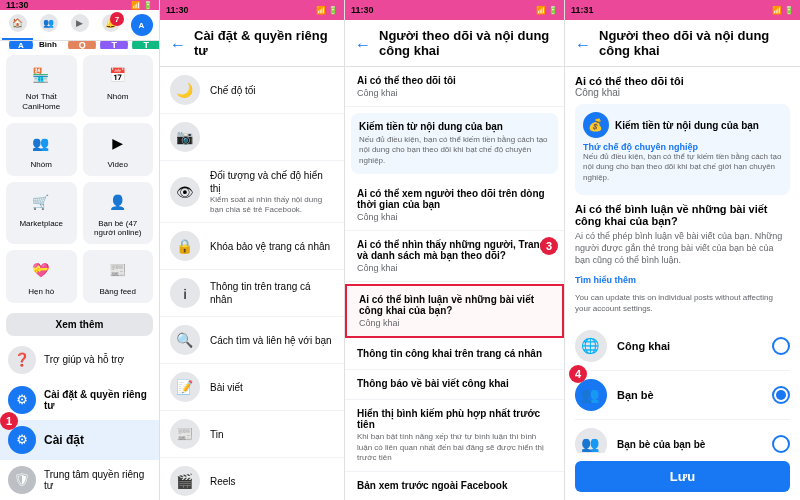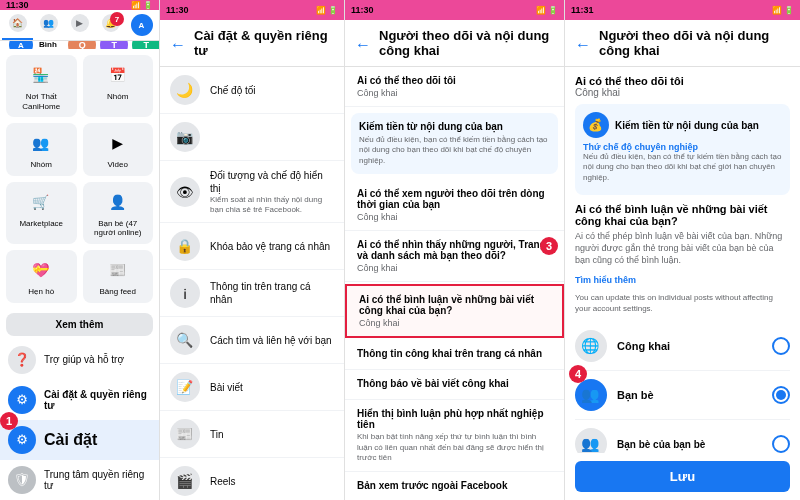--- a/index.html
+++ b/index.html
@@ -467,21 +467,21 @@
 
   <div class="menu-list-item" style="position:relative;">
     <div class="menu-list-icon blue">⚙</div>
     <div>
       <span style="font-size:10px;font-weight:600;">Cài đặt &amp; quyền riêng tư</span>
     </div>
   </div>
 
   <div class="menu-list-item" style="background:#e7f0fd;position:relative;">
     <div class="menu-list-icon blue">⚙</div>
-    <span style="font-size:16px;font-weight:700;">Cài đặt</span>
+    <span style="font-size:12px;font-weight:700;">Cài đặt</span>
     <span style="position:absolute;left:0;top:-8px;background:#e41e3f;color:white;border-radius:50%;width:18px;height:18px;display:flex;align-items:center;justify-content:center;font-size:11px;font-weight:bold;">1</span>
   </div>
 
   <div class="menu-list-item">
     <div class="menu-list-icon gray">🛡</div>
     <span style="font-size:10px;">Trung tâm quyền riêng tư</span>
   </div>
 
   <div class="menu-list-item" style="font-size:9px;color:#65676b;padding:4px 8px;">
     
@@ -598,21 +598,21 @@
 
     <div class="follower-item">
       <div class="follower-item-title">Thông tin công khai trên trang cá nhân</div>
     </div>
 
     <div class="follower-item">
       <div class="follower-item-title">Thông báo về bài viết công khai</div>
     </div>
 
     <div class="follower-item">
-      <div class="follower-item-title">Hiển thị bình luận phù hợp nhất nghiệp tiên</div>
+      <div class="follower-item-title">Hiển thị bình kiếm phù hợp nhất trước tiên</div>
       <div class="follower-item-subtitle" style="font-size:8px;line-height:1.3;">Khi bạn bật tính năng xếp thứ tự bình luận thì bình luận có liên quan nhất đến bài đăng sẽ được hiển thị trước tiên</div>
     </div>
 
     <div class="follower-item">
       <div class="follower-item-title">Bản xem trước ngoài Facebook</div>
 
     </div>
   </div>
 </div>
 

